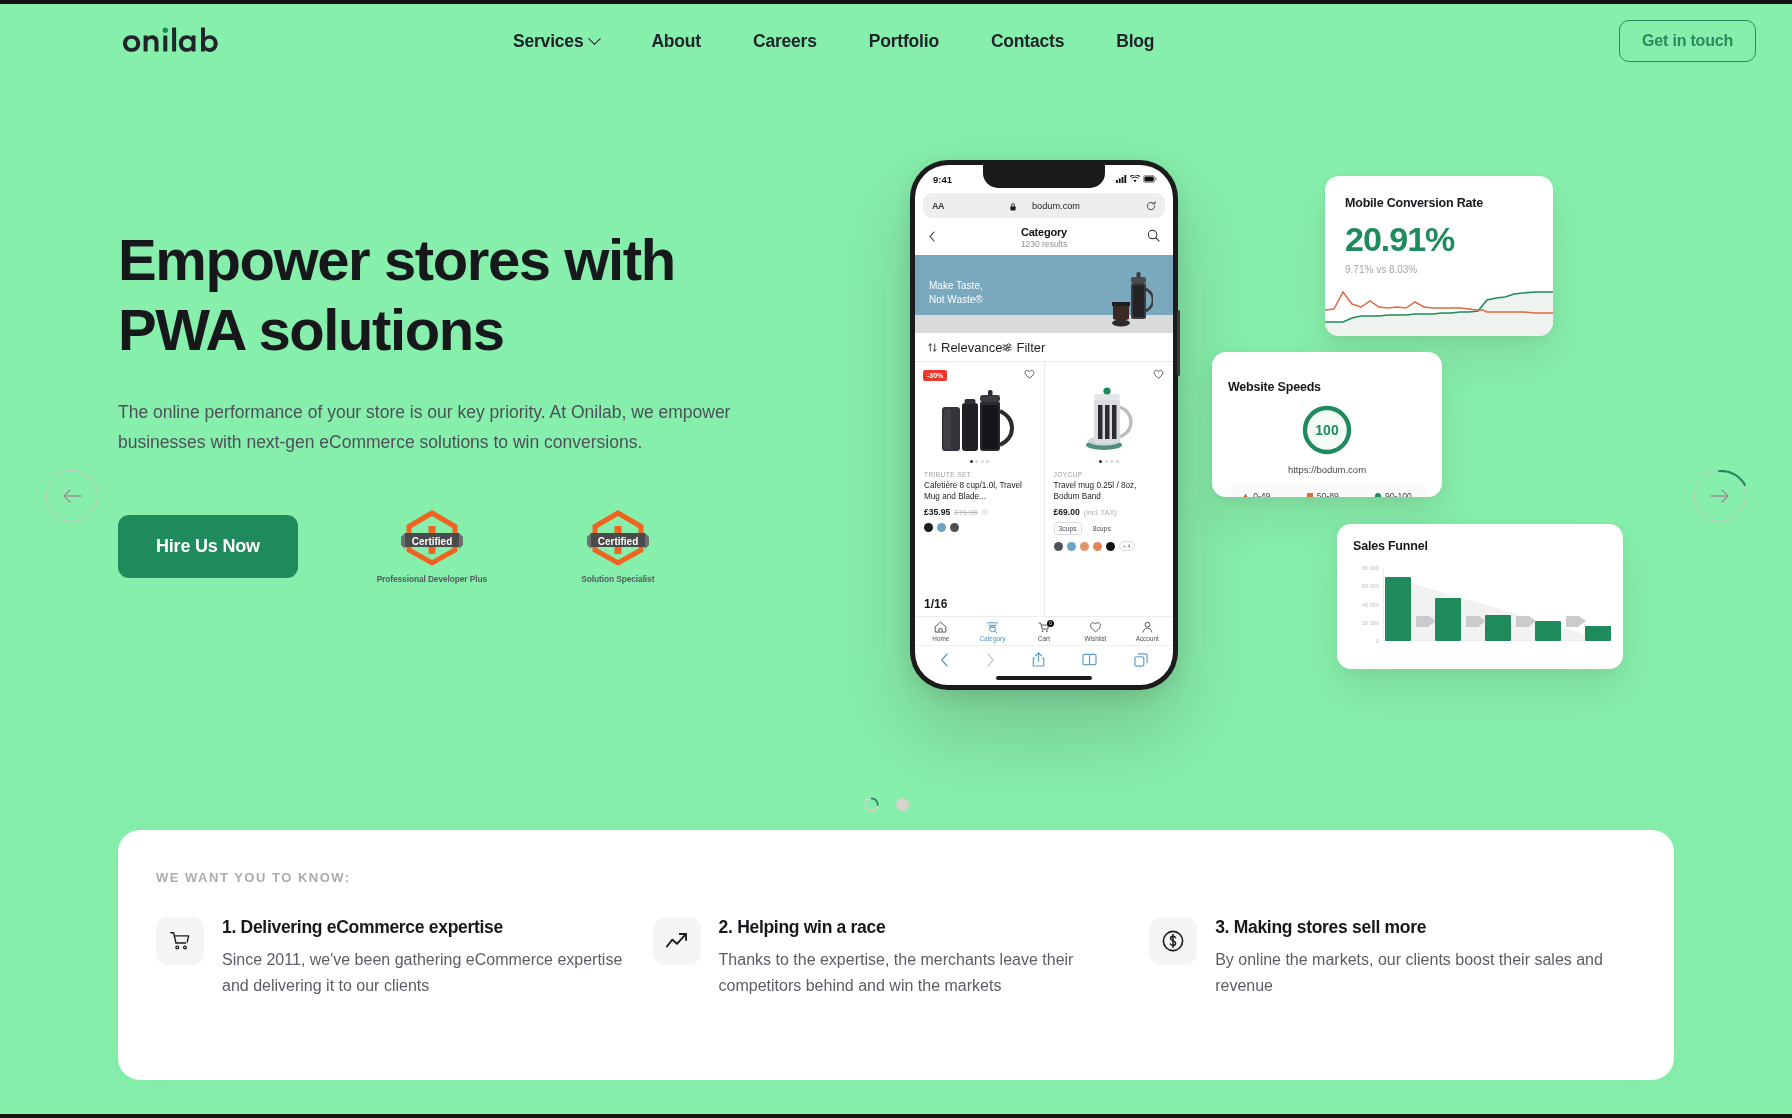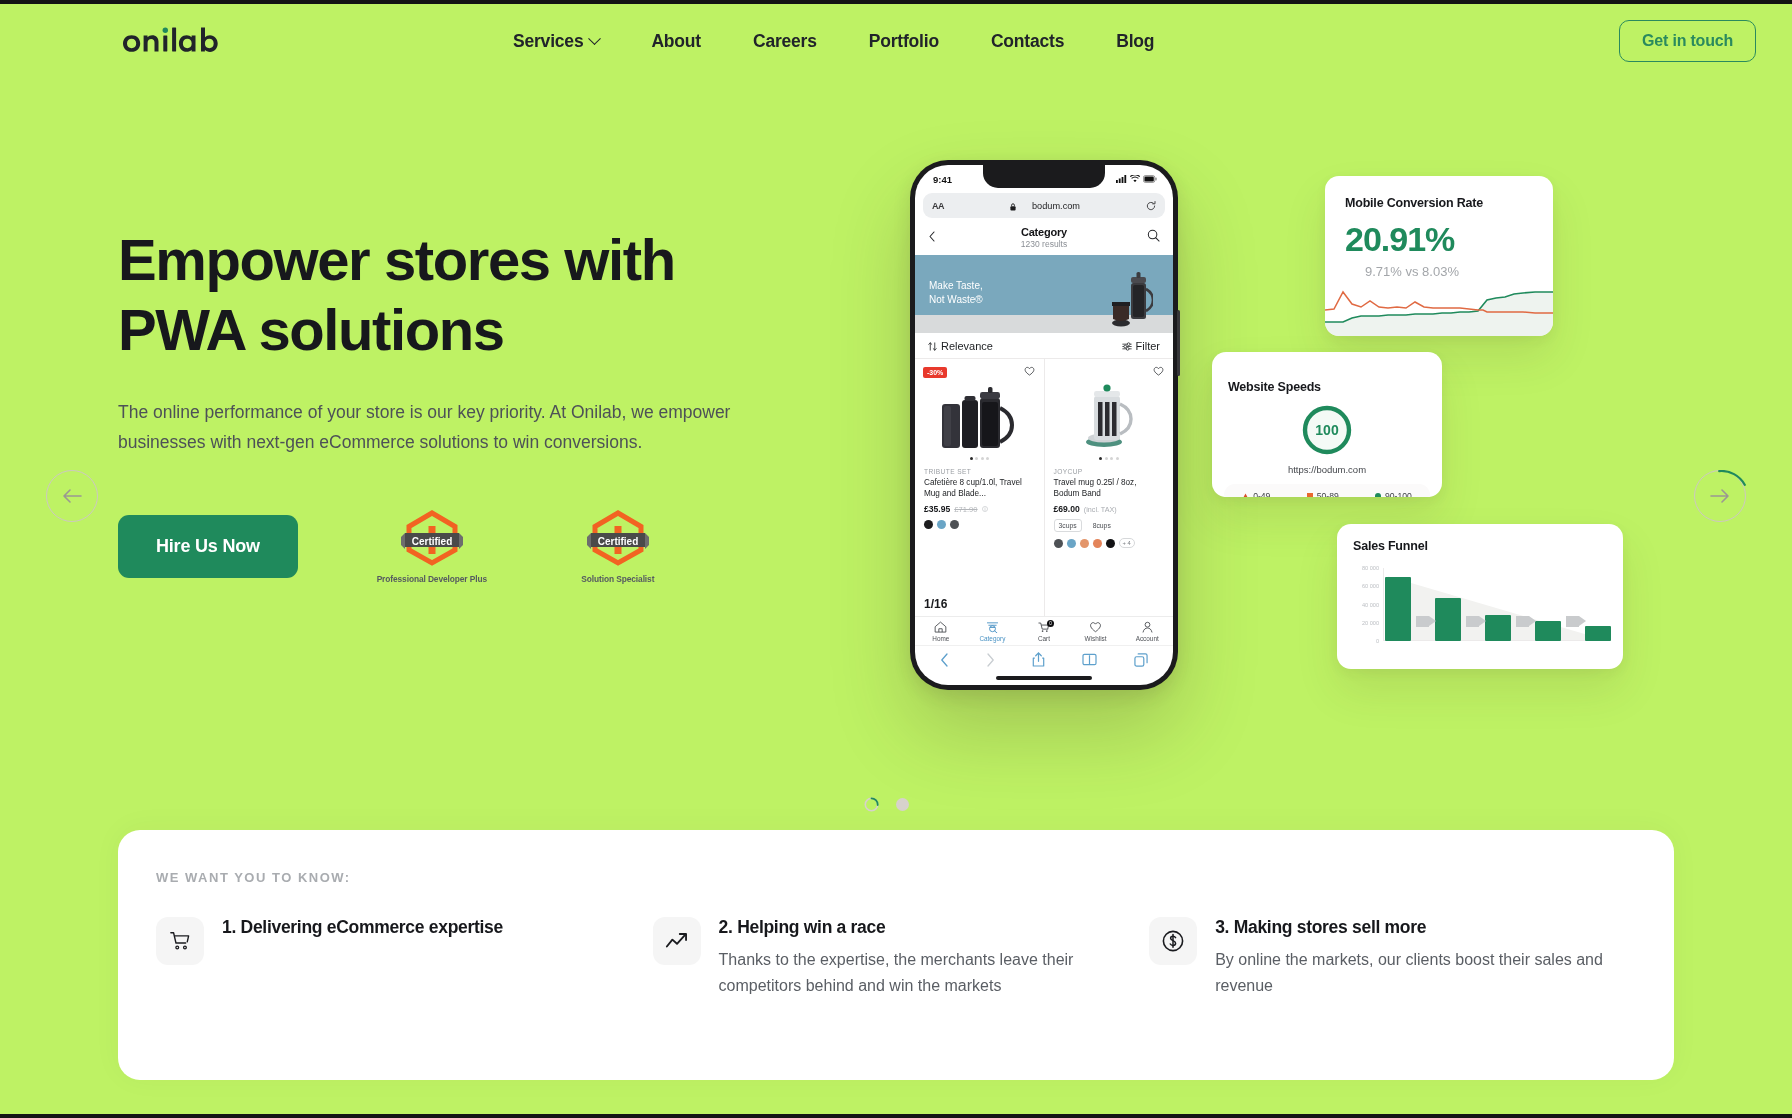--- a/index.html
+++ b/index.html
@@ -3,21 +3,21 @@
 <meta charset="utf-8">
 <style>
   * { margin:0; padding:0; box-sizing:border-box; }
   html,body { width:1792px; height:1118px; }
   body {
     font-family:"Liberation Sans", sans-serif;
     background:#f7f3ef;
     overflow:hidden;
     position:relative;
   }
-  .page { position:relative; width:1792px; height:1118px; background:#bef264; overflow:hidden; }
+  .page { position:relative; width:1792px; height:1118px; background:#86efac; overflow:hidden; }
   .page::before{
     content:""; position:absolute; left:0; right:0; top:0; height:4px; background:#141414;
   }
   .page::after{
     content:""; position:absolute; left:0; right:0; bottom:0; height:4px; background:#141414;
   }
 
   
   .header {
     position:absolute; top:4px; left:0; right:0; height:74px;
@@ -109,22 +109,22 @@
   .cat-search { position:absolute; right:13px; top:7px; }
   .banner {
     height:78px; background:#7aa8bd; position:relative; flex:none; overflow:hidden;
   }
   .banner-txt { position:absolute; left:14px; top:24px; color:#fff; font-size:10px; line-height:1.42; }
   .banner-base { position:absolute; left:0; right:0; bottom:0; height:18px; background:#d8dadb; }
   .press {
     position:absolute; right:20px; bottom:6px; width:46px; height:56px;
   }
   .sortbar {
-    display:flex; align-items:center; justify-content:space-between;
-    padding:7px 13px 6px; font-size:11px; color:#1d1f22; flex:none; font-weight:500;
+    display:flex; align-items:center; justify-content:flex-start;
+    padding:7px 13px 6px; font-size:13px; color:#1d1f22; flex:none; font-weight:500;
   }
   .sortbar span { display:flex; align-items:center; gap:4px; }
   .products { display:flex; flex:1; border-top:1px solid #eceaea; min-height:0; }
   .pcard { flex:1; padding:7px 9px 0; position:relative; }
   .pcard + .pcard { border-left:1px solid #eceaea; }
   .disc {
     position:absolute; left:8px; top:8px; background:#e8392c; color:#fff;
     font-size:7px; font-weight:700; padding:2px 4px; border-radius:2px;
   }
   .heart { position:absolute; right:9px; top:7px; }
@@ -166,21 +166,21 @@
   .fcard {
     position:absolute; background:#fff; border-radius:14px;
     box-shadow:0 22px 44px rgba(70,52,34,0.10), 0 4px 12px rgba(70,52,34,0.06);
     overflow:hidden;
   }
   .card-mcr { left:1325px; top:176px; width:228px; height:160px; }
   .card-ws  { left:1212px; top:352px; width:230px; height:145px; }
   .card-sf  { left:1337px; top:524px; width:286px; height:145px; }
   .card-title { font-size:12.5px; font-weight:700; color:#17181c; letter-spacing:-0.2px; }
   .mcr-big { font-size:34px; font-weight:800; color:#1f8a5c; letter-spacing:-1px; margin-top:10px; }
-  .mcr-cmp { font-size:13px; color:#a3a6aa; margin-top:5px;margin-left:20px; }
+  .mcr-cmp { font-size:10px; color:#a3a6aa; margin-top:5px; }
   .spark { position:absolute; left:0; right:0; bottom:0; height:48px; }
   .ws-gauge { display:flex; justify-content:center; margin-top:9px; }
   .ws-url { text-align:center; font-size:9.5px; color:#44474c; margin-top:7px; }
   .ws-legend {
     margin:9px 12px 0; background:#fbfafa; border-radius:11px; height:24px;
     display:flex; align-items:center; justify-content:space-around; font-size:8.6px; color:#3e4146;
   }
   .ws-legend span { display:flex; align-items:center; gap:4px; }
   .lg-sq { width:6px; height:6px; background:#e8692f; display:block; }
   .lg-ci { width:6px; height:6px; border-radius:50%; background:#1f8a5c; display:block; }
@@ -670,20 +670,21 @@
         <div class="pic">
           <svg width="22" height="22" viewBox="0 0 24 24" aria-hidden="true">
             <path d="M2 3 h3 l2.6 11.2 h10.6" fill="none" stroke="#1a1b1f" stroke-width="1.5" stroke-linecap="round" stroke-linejoin="round"></path>
             <path d="M6.4 6.4 H21.4 L19.8 13.4" fill="none" stroke="#1a1b1f" stroke-width="1.5" stroke-linejoin="round"></path>
             <circle cx="9" cy="19" r="1.5" fill="none" stroke="#1a1b1f" stroke-width="1.4"></circle>
             <circle cx="17.4" cy="19" r="1.5" fill="none" stroke="#1a1b1f" stroke-width="1.4"></circle>
           </svg>
         </div>
         <div>
           <div class="ptitle">1. Delivering eCommerce expertise</div>
+          <div class="pdesc">Since 2011, we've been gathering eCommerce expertise and delivering it to our clients</div>
         </div>
       </div>
 
       <div class="pitem">
         <div class="pic">
           <svg width="24" height="22" viewBox="0 0 26 22" aria-hidden="true">
             <path d="M2 17 L8 9.5 L13 14 L22 4" fill="none" stroke="#1a1b1f" stroke-width="2" stroke-linecap="round" stroke-linejoin="round"></path>
             <path d="M16 3.4 H22.8 V10" fill="none" stroke="#1a1b1f" stroke-width="2" stroke-linecap="round" stroke-linejoin="round"></path>
           </svg>
         </div>

